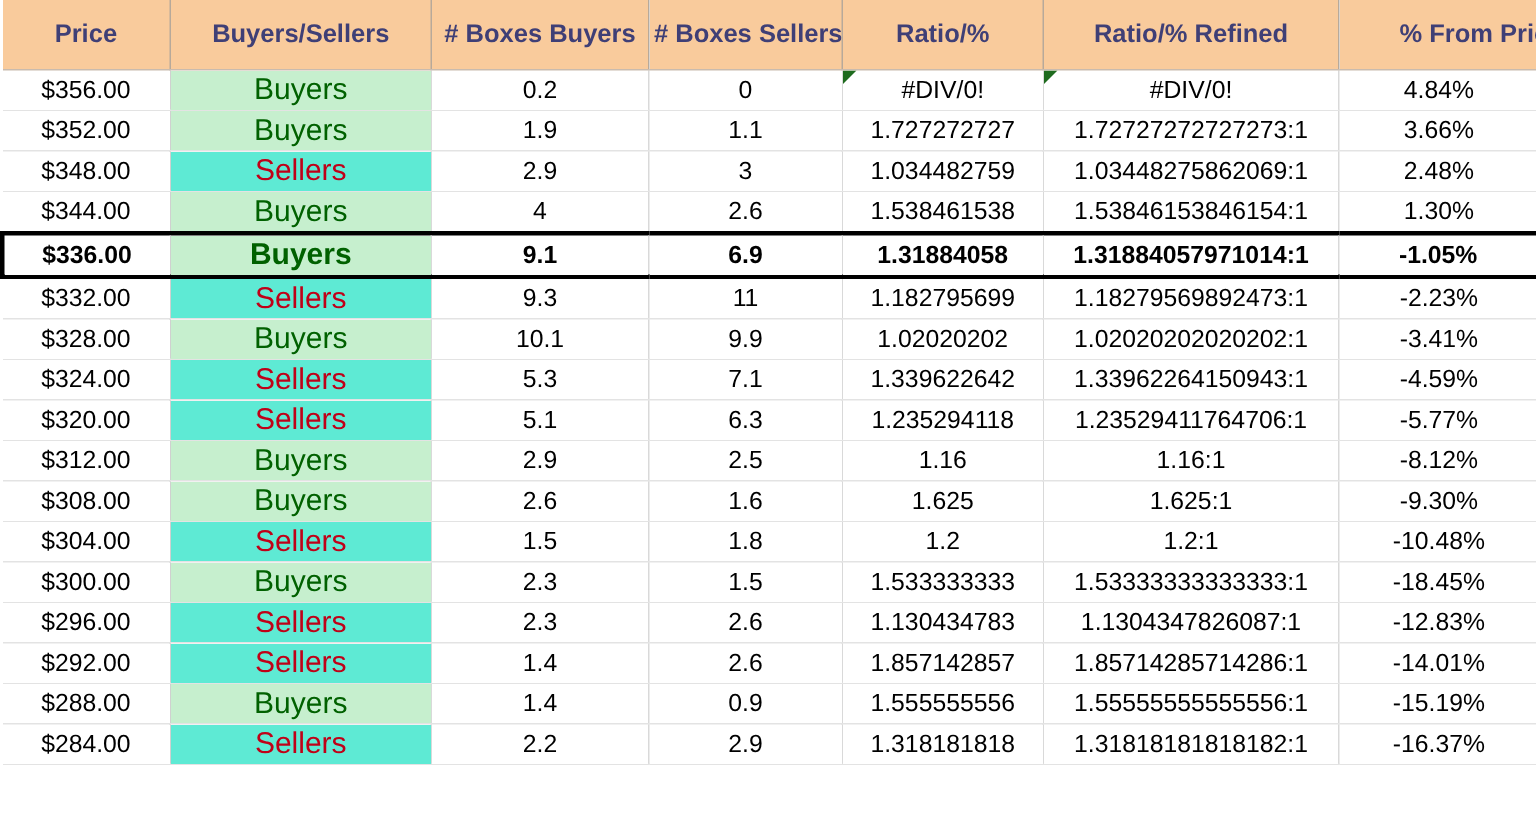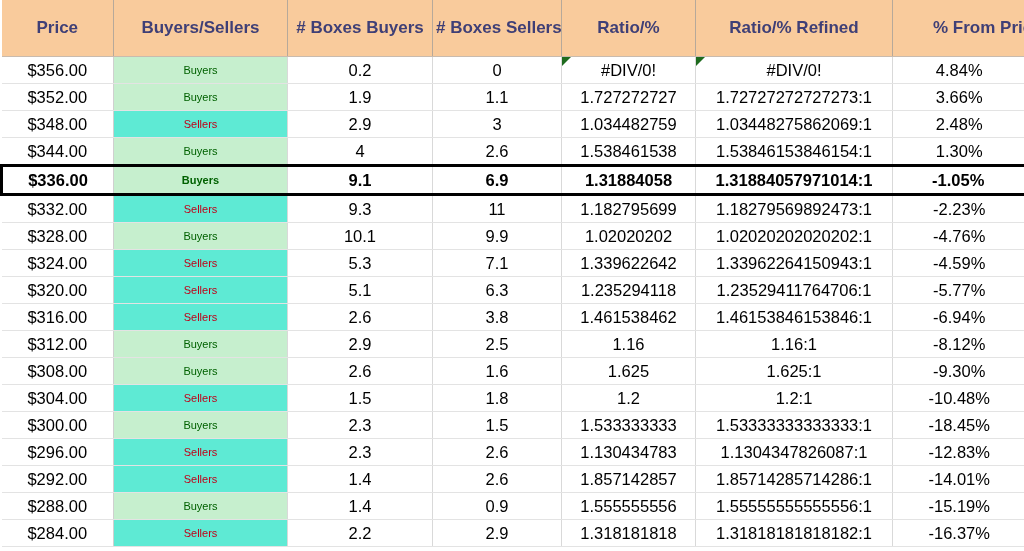--- a/index.html
+++ b/index.html
@@ -30,21 +30,21 @@
 
   table.grid col.c0 { width: 112px; }
   table.grid col.c1 { width: 174px; }
   table.grid col.c2 { width: 145px; }
   table.grid col.c3 { width: 129px; }
   table.grid col.c4 { width: 134px; }
   table.grid col.c5 { width: 197px; }
   table.grid col.c6 { width: 133px; }
 
   thead th {
-    height: 56px;
+    height: 46px;
     background: #f9cb9c;
     color: #3f3f76;
     font-size: 17px;
     font-weight: bold;
     text-align: center;
     vertical-align: middle;
     border-right: 1px solid #b7a99a;
     border-bottom: 1px solid #c9bbae;
     padding: 0 3px;
     white-space: nowrap;
@@ -62,42 +62,42 @@
     border-right: 1px solid #d9d9d9;
     padding: 0 4px;
     white-space: nowrap;
     overflow: hidden;
     position: relative;
     background: #ffffff;
   }
   tbody td:last-child { border-right: none; }
 
   td.col-price { border-right: 1px solid #d0d0d0; }
-  td.col-bs { font-size: 11px; text-align: center; }
+  td.col-bs { font-size: 20px; text-align: center; }
   td.col-bs.buyers { background: #c6efce; color: #006100; }
   td.col-bs.sellers { background: #5eead4; color: #c00018; }
 
   td.err::before {
     content: "";
     position: absolute;
     left: 0;
     top: 0;
     width: 0;
     height: 0;
     border-top: 9px solid #1e6b1e;
     border-right: 9px solid transparent;
   }
 
   tr.highlight td {
     font-weight: bold;
     border-top: 3px solid #000000;
     border-bottom: 3px solid #000000;
   }
   tr.highlight td:first-child { border-left: 3px solid #000000; }
-  tr.highlight td:last-child { border-right: 4px solid #737373; }
+  tr.highlight td:last-child { border-right: 2px solid #737373; }
 </style>
 </head>
 <body>
 
 <div class="sheet">
   <table class="grid">
     <colgroup>
       <col class="c0">
         <col class="c1">
         <col class="c2">
@@ -172,50 +172,41 @@
           <td class="col-ratio-refined"><span>1.18279569892473:1</span></td>
           <td class="col-pct"><span>-2.23%</span></td>
         </tr>
         <tr>
           <td class="col-price"><span>$328.00</span></td>
           <td class="col-bs buyers"><span>Buyers</span></td>
           <td class="col-boxes-buyers"><span>10.1</span></td>
           <td class="col-boxes-sellers"><span>9.9</span></td>
           <td class="col-ratio"><span>1.02020202</span></td>
           <td class="col-ratio-refined"><span>1.02020202020202:1</span></td>
-          <td class="col-pct"><span>-4.76%</span></td>
+          <td class="col-pct"><span>-3.41%</span></td>
         </tr>
         <tr>
           <td class="col-price"><span>$324.00</span></td>
           <td class="col-bs sellers"><span>Sellers</span></td>
           <td class="col-boxes-buyers"><span>5.3</span></td>
           <td class="col-boxes-sellers"><span>7.1</span></td>
           <td class="col-ratio"><span>1.339622642</span></td>
           <td class="col-ratio-refined"><span>1.33962264150943:1</span></td>
           <td class="col-pct"><span>-4.59%</span></td>
         </tr>
         <tr>
           <td class="col-price"><span>$320.00</span></td>
           <td class="col-bs sellers"><span>Sellers</span></td>
           <td class="col-boxes-buyers"><span>5.1</span></td>
           <td class="col-boxes-sellers"><span>6.3</span></td>
           <td class="col-ratio"><span>1.235294118</span></td>
           <td class="col-ratio-refined"><span>1.23529411764706:1</span></td>
           <td class="col-pct"><span>-5.77%</span></td>
         </tr>
         <tr>
-          <td class="col-price"><span>$316.00</span></td>
-          <td class="col-bs sellers"><span>Sellers</span></td>
-          <td class="col-boxes-buyers"><span>2.6</span></td>
-          <td class="col-boxes-sellers"><span>3.8</span></td>
-          <td class="col-ratio"><span>1.461538462</span></td>
-          <td class="col-ratio-refined"><span>1.46153846153846:1</span></td>
-          <td class="col-pct"><span>-6.94%</span></td>
-        </tr>
-        <tr>
           <td class="col-price"><span>$312.00</span></td>
           <td class="col-bs buyers"><span>Buyers</span></td>
           <td class="col-boxes-buyers"><span>2.9</span></td>
           <td class="col-boxes-sellers"><span>2.5</span></td>
           <td class="col-ratio"><span>1.16</span></td>
           <td class="col-ratio-refined"><span>1.16:1</span></td>
           <td class="col-pct"><span>-8.12%</span></td>
         </tr>
         <tr>
           <td class="col-price"><span>$308.00</span></td>

